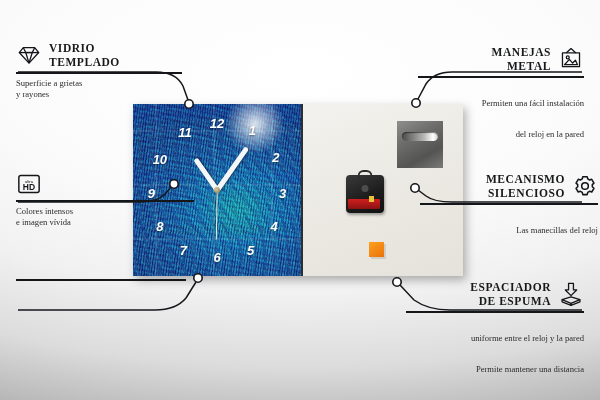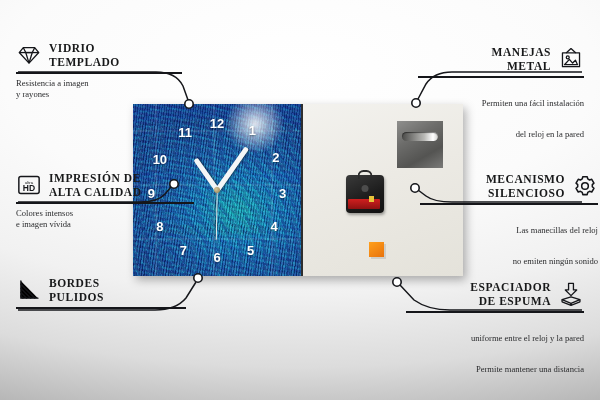--- a/index.html
+++ b/index.html
@@ -27,20 +27,21 @@
   .panel { position: relative; height: 100%; overflow: hidden; }
 
   
   #clock-face {
     width: 168px;
     background:
       repeating-linear-gradient(97deg, rgba(0,0,0,0.17) 0 1px, rgba(255,255,255,0.10) 1px 2.4px),
       repeating-linear-gradient(12deg, rgba(0,255,220,0.11) 0 2px, rgba(0,40,120,0.13) 2px 4.5px),
       radial-gradient(ellipse 70% 55% at 62% 62%, #18a8b6 0%, #1172bd 34%, #1452a8 60%, #123b92 100%),
       linear-gradient(165deg, #2f7fd0 0%, #1a5fc0 40%, #123a96 100%);
+    font-style: italic;
   }
   .moire {
     position: absolute; inset: -20%;
     background:
       repeating-radial-gradient(circle at 30% 78%, rgba(255,255,255,0.00) 0 3px, rgba(10,220,200,0.18) 3px 5px, rgba(4,30,90,0.20) 5px 8px),
       repeating-radial-gradient(circle at 88% 30%, rgba(255,255,255,0.00) 0 4px, rgba(0,200,210,0.13) 4px 7px, rgba(8,40,110,0.16) 7px 11px);
     mix-blend-mode: overlay;
     opacity: .85;
   }
   .wave-band {
@@ -262,61 +263,40 @@
               <path d="M12 13 H20"></path>
         </g>
           </svg>
       </span>
       <div>
         <div class="title">VIDRIO</div>
         <div class="title">TEMPLADO</div>
       </div>
     </div>
     <div class="rule"></div>
-    <div class="desc">Resistencia a imagen</div>
+    <div class="desc">Superficie a grietas</div>
     <div class="desc">y rayones</div>
   </div>
 
   <div class="callout left" id="co-impresion">
     <div class="head">
       <span class="ico">
         <svg viewBox="0 0 32 32">
           <rect x="3.5" y="5.5" width="25" height="21" rx="2.5" fill="none" stroke="currentColor" stroke-width="1.8"></rect>
           <text x="16" y="14.2" text-anchor="middle" font-family="Liberation Sans, sans-serif" font-size="5.4" fill="currentColor">ultra</text>
           <text x="16" y="23.4" text-anchor="middle" font-family="Liberation Sans, sans-serif" font-size="10.5" font-weight="bold" fill="currentColor">HD</text>
         </svg>
       </span>
-      <div>
-        <div class="title">IMPRESIÓN DE</div>
-        <div class="title">ALTA CALIDAD</div>
-      </div>
     </div>
     <div class="rule"></div>
     <div class="desc">Colores intensos</div>
     <div class="desc">e imagen vívida</div>
   </div>
 
   <div class="callout left" id="co-bordes">
-    <div class="head">
-      <span class="ico">
-        <svg viewBox="0 0 32 32">
-            <g stroke="currentColor" stroke-width="1.7" stroke-linecap="round">
-          <path d="M6 5 V26 H27"></path>
-          <path d="M6 9 L23 26"></path>
-              <path d="M6 14 L18 26"></path>
-              <path d="M6 19 L13 26"></path>
-              <path d="M6 23.5 L8.5 26"></path>
-        </g>
-          </svg>
-      </span>
-      <div>
-        <div class="title">BORDES</div>
-        <div class="title">PULIDOS</div>
-      </div>
-    </div>
     <div class="rule"></div>
     <div class="desc"></div>
   </div>
 
   <div class="callout right" id="co-manejas">
     <div class="head">
       <div>
         <div class="title">MANEJAS</div>
         <div class="title">METAL</div>
       </div>
@@ -346,21 +326,20 @@
         <svg viewBox="0 0 32 32">
             <g fill="none" stroke="currentColor" stroke-width="1.9" stroke-linejoin="round">
           <path d="M13.3 4.6 h5.4 l.7 2.7 2.2 1.3 2.7-.8 2.7 4.6 -2 1.9 v2.6 l2 1.9 -2.7 4.6 -2.7-.8 -2.2 1.3 -.7 2.7 h-5.4 l-.7-2.7 -2.2-1.3 -2.7 .8 -2.7-4.6 2-1.9 v-2.6 l-2-1.9 2.7-4.6 2.7 .8 2.2-1.3 Z"></path>
           <circle cx="16" cy="16" r="4.1"></circle>
         </g>
           </svg>
       </span>
     </div>
     <div class="rule"></div>
     <div class="desc">Las manecillas del reloj</div>
-    <div class="desc">no emiten ningún sonido</div>
   </div>
 
   <div class="callout right" id="co-espaciador">
     <div class="head">
       <div>
         <div class="title">ESPACIADOR</div>
         <div class="title">DE ESPUMA</div>
       </div>
       <span class="ico">
         <svg viewBox="0 0 32 32">

